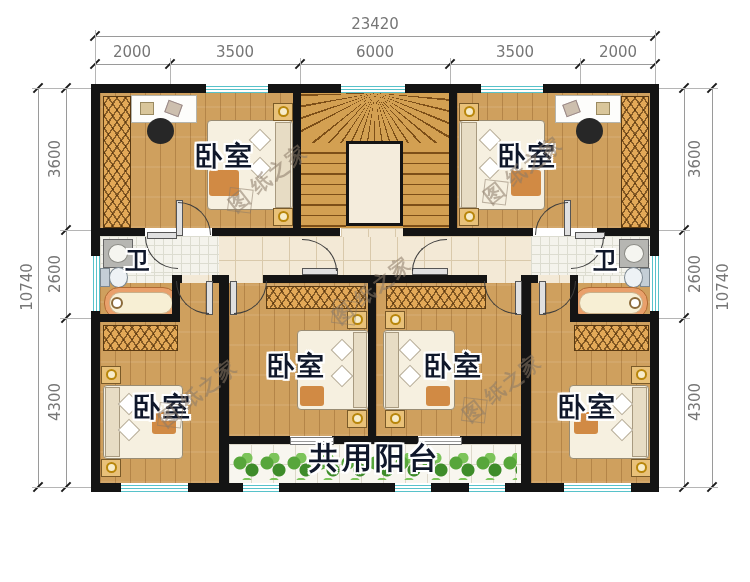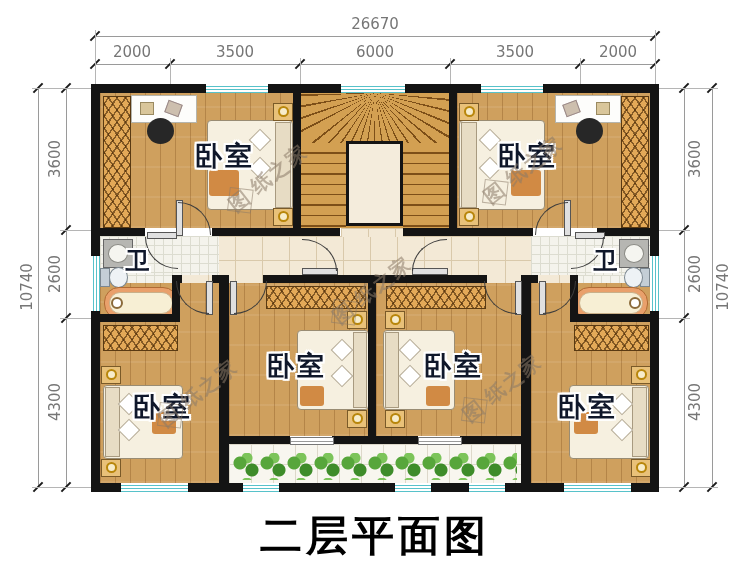--- a/index.html
+++ b/index.html
@@ -301,38 +301,39 @@
   <div class="q q-se" style="left:543px;top:281px;width:32px;height:32px"></div>
 
   <div class="rl" style="left:225px;top:156px;font-size:27px">卧室</div>
   <div class="rl" style="left:528px;top:156px;font-size:27px">卧室</div>
   <div class="rl" style="left:139px;top:261px;font-size:24px">卫</div>
   <div class="rl" style="left:607px;top:261px;font-size:24px">卫</div>
   <div class="rl" style="left:297px;top:366px;font-size:27px">卧室</div>
   <div class="rl" style="left:454px;top:366px;font-size:27px">卧室</div>
   <div class="rl" style="left:163px;top:407px;font-size:27px">卧室</div>
   <div class="rl" style="left:588px;top:407px;font-size:27px">卧室</div>
+  <div class="rl" style="left:375px;top:458px;font-size:30px">共用阳台</div>
 
   <div class="wm" style="left:268px;top:178px"><span class="boxed">
         <span>图</span>
       </span><span>纸之家</span></div>
   <div class="wm" style="left:523px;top:170px"><span class="boxed">
         <span>图</span>
       </span><span>纸之家</span></div>
   <div class="wm" style="left:372px;top:290px"><span class="boxed">
         <span>图</span>
       </span><span>纸之家</span></div>
   <div class="wm" style="left:198px;top:393px"><span class="boxed">
         <span>图</span>
       </span><span>纸之家</span></div>
   <div class="wm" style="left:502px;top:388px"><span class="boxed">
         <span>图</span>
       </span><span>纸之家</span></div>
 
-  <div class="dtxt" style="left:375px;top:24px">26670</div>
+  <div class="dtxt" style="left:375px;top:24px">23420</div>
   <div class="dl-h" style="left:95px;top:36px;width:560px"></div>
   <div class="tick" style="left:95px;top:36px"></div>
     <div class="tick" style="left:655px;top:36px"></div>
   <div class="dtxt" style="left:132px;top:52px">2000</div>
   <div class="dtxt" style="left:235px;top:52px">3500</div>
   <div class="dtxt" style="left:375px;top:52px">6000</div>
   <div class="dtxt" style="left:515px;top:52px">3500</div>
   <div class="dtxt" style="left:618px;top:52px">2000</div>
   <div class="dl-h" style="left:95px;top:64px;width:560px"></div>
   <div class="tick" style="left:95px;top:64px"></div>
@@ -375,14 +376,13 @@
   <div class="dl-v" style="left:684px;top:88px;height:399px"></div>
   <div class="tick" style="left:684px;top:88px"></div>
     <div class="tick" style="left:684px;top:230px"></div>
   <div class="tick" style="left:684px;top:318px"></div>
     <div class="tick" style="left:684px;top:487px"></div>
   <div class="wit" style="left:659px;top:88px;width:59px;height:1px"></div>
   <div class="wit" style="left:659px;top:230px;width:31px;height:1px"></div>
   <div class="wit" style="left:659px;top:318px;width:31px;height:1px"></div>
   <div class="wit" style="left:659px;top:487px;width:59px;height:1px"></div>
 
-  <div id="title">二层平面图</div>
 </div>
 
 </body></html>

